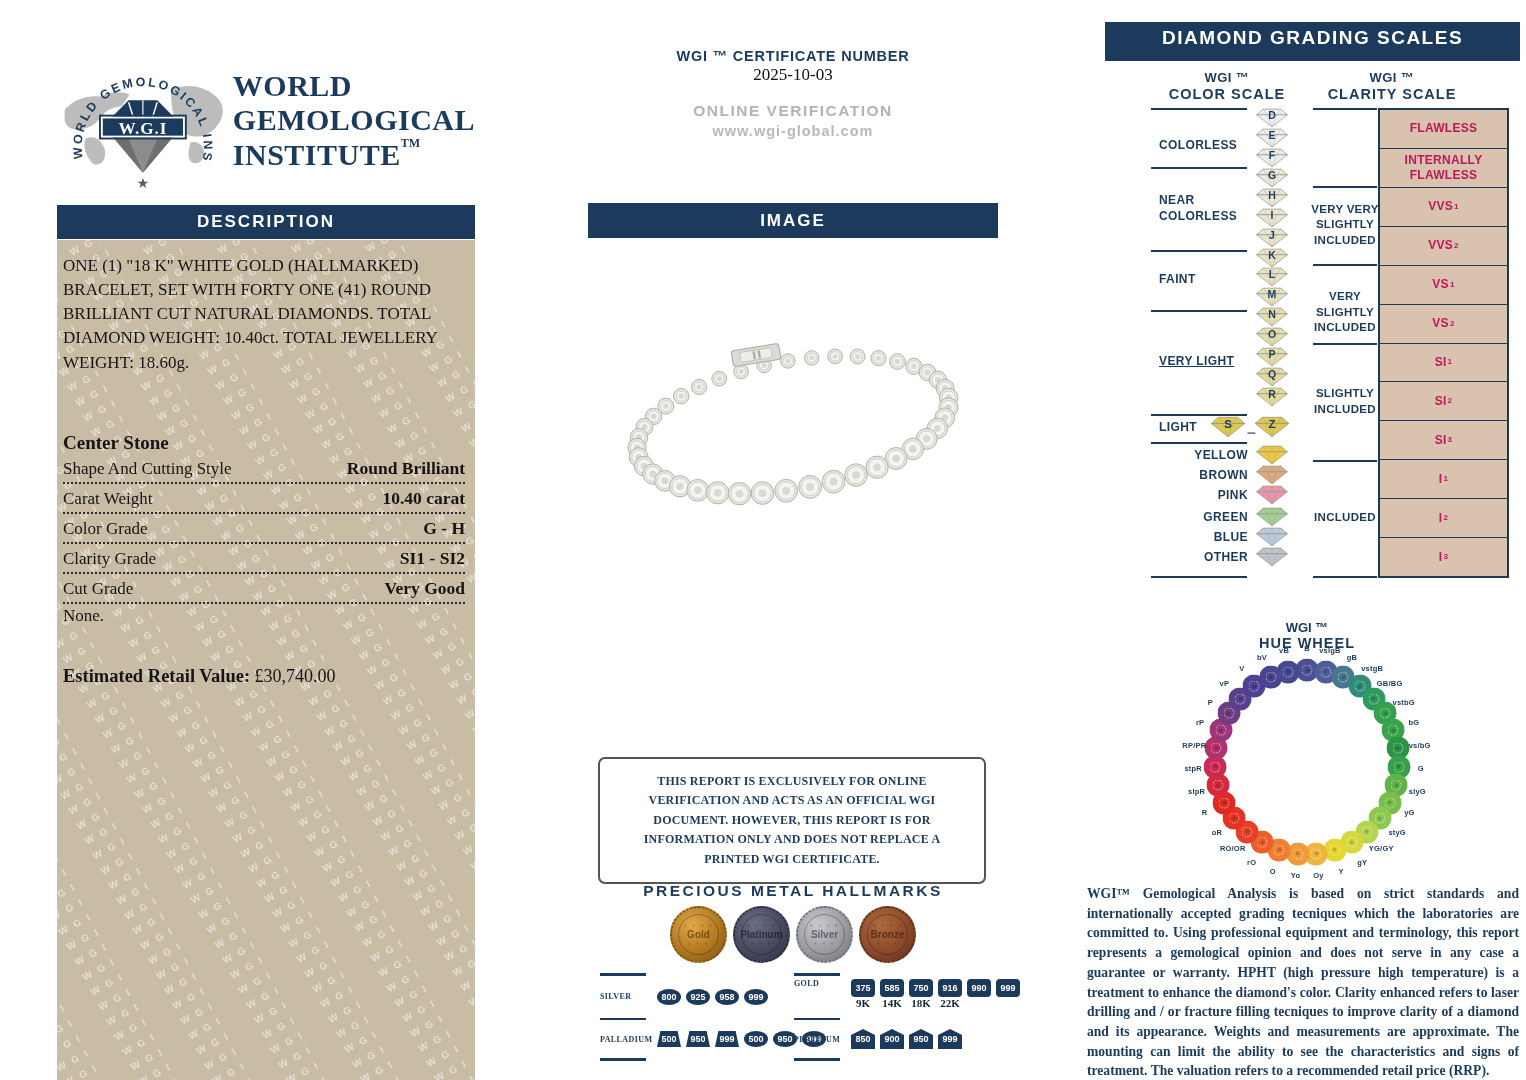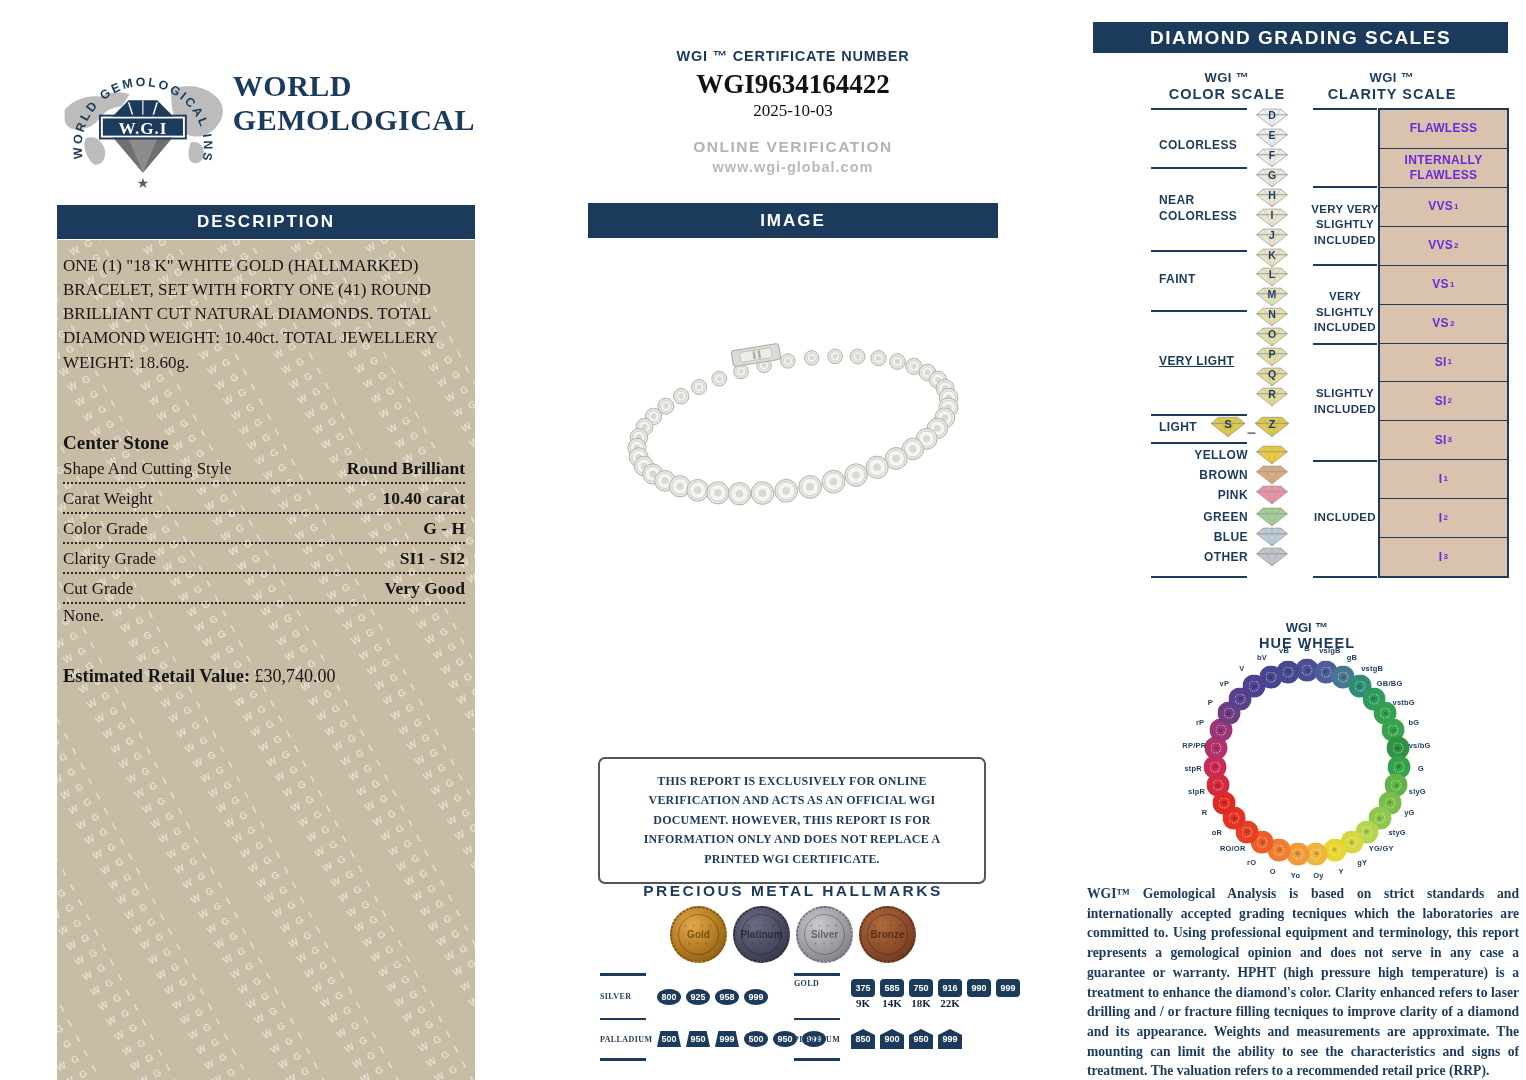--- a/index.html
+++ b/index.html
@@ -51,34 +51,34 @@
   .stamp { min-width:24px; height:16px; background:#1c3a5b; color:#fff; font-weight:bold; font-size:9px; display:flex; align-items:center; justify-content:center; padding:0 3px; }
   .st-oval { border-radius:50%; }
   .st-square { border-radius:4px; height:18px; }
   .st-trap { clip-path:polygon(14% 0,86% 0,100% 100%,0 100%); }
   .st-house { clip-path:polygon(50% 0,100% 30%,100% 100%,0 100%,0 30%); height:20px; }
   .stampcol { display:flex; flex-direction:column; align-items:center; gap:1px; }
   .karat { font-family:"Liberation Serif",serif; font-weight:bold; font-size:11px; color:#10263d; line-height:1; }
 
   
   #col-right { left:1087px; top:22px; width:434px; height:1058px; }
-  #grading-bar { position:absolute; left:6px; top:0; width:415px; height:31px; line-height:31px; font-size:19px; letter-spacing:1.5px; }
+  #grading-bar { position:absolute; left:18px; top:0; width:415px; height:39px; line-height:31px; font-size:19px; letter-spacing:1.5px; }
   .scale-head { position:absolute; top:48px; text-align:center; font-weight:bold; color:#1c3a5b; }
   .scale-head .l1 { font-size:13px; letter-spacing:.5px; }
   .scale-head .l2 { font-size:14.5px; letter-spacing:1px; margin-top:1px; }
   #color-head { left:60px; width:160px; }
   #clarity-head { left:235px; width:140px; }
   #scales { position:absolute; left:0; top:86px; width:434px; height:470px; }
   .hline { position:absolute; height:2px; background:#1c3a5b; }
   .cg-label { position:absolute; left:64px; width:96px; display:flex; align-items:center; font-weight:bold; font-size:12px; letter-spacing:.4px; color:#1c3a5b; padding-left:8px; line-height:1.3; }
   .fancy-sub { position:absolute; left:64px; width:97px; text-align:right; font-weight:bold; font-size:12px; letter-spacing:.4px; color:#1c3a5b; transform:translateY(-50%); }
   .gem { position:absolute; transform:translate(-50%,-50%); }
   .cl-label { position:absolute; left:224px; width:68px; display:flex; align-items:center; justify-content:center; text-align:center; font-weight:bold; font-size:11.5px; line-height:1.35; letter-spacing:.3px; color:#1c3a5b; }
   #cl-table { position:absolute; left:291px; top:0; width:131px; height:470px; display:flex; flex-direction:column; border:2px solid #1c3a5b; background:#d9c3ae; }
-  .cl-cell { flex:1; border-top:1.5px solid #1c3a5b; display:flex; align-items:center; justify-content:center; text-align:center; font-weight:bold; font-size:12px; letter-spacing:.3px; color:#6d28d9; line-height:1.25; padding:0 8px; }
+  .cl-cell { flex:1; border-top:1.5px solid #1c3a5b; display:flex; align-items:center; justify-content:center; text-align:center; font-weight:bold; font-size:12px; letter-spacing:.3px; color:#be185d; line-height:1.25; padding:0 8px; }
   .cl-cell:first-child { border-top:none; }
   .cl-cell sub { font-size:8px; margin-left:1px; }
   #wheel-title { position:absolute; left:130px; top:598px; width:180px; text-align:center; font-weight:bold; color:#1c3a5b; }
   #wheel-title .l1 { font-size:13px; }
   #wheel-title .l2 { font-size:14.5px; letter-spacing:1px; }
   #wheel { position:absolute; left:0; top:593px; width:440px; height:285px; }
   .hue-dot { position:absolute; width:23px; height:23px; border-radius:50%; transform:translate(-50%,-50%); }
   .hue-dot .in1 { position:absolute; inset:4px; border-radius:50%; border:1.5px dotted rgba(255,255,255,.75); }
   .hue-dot .in2 { position:absolute; inset:7.5px; border-radius:50%; background:rgba(0,0,0,.18); }
   .hue-label { position:absolute; transform:translate(-50%,-50%); font-weight:bold; font-size:7.5px; letter-spacing:.2px; color:#1c3a5b; white-space:nowrap; }
@@ -110,20 +110,21 @@
         <polygon points="106,80 122,80 90,118" fill="#6f6f6f"></polygon>
         <rect x="47" y="60" width="86" height="20" fill="#1c3a5b" stroke="#ffffff" stroke-width="2"></rect>
         <rect x="45" y="58" width="90" height="24" fill="none" stroke="#1c3a5b" stroke-width="2"></rect>
         <text x="90" y="77" text-anchor="middle" font-family="Liberation Serif, serif" font-size="18" font-weight="bold" fill="#ffffff" letter-spacing="1">W.G.I</text>
       </g>
       <text x="90" y="134" text-anchor="middle" font-size="15" fill="#5c5c5c">★</text>
     </svg>
     <div class="brand-title">
       <div>WORLD</div>
       <div>GEMOLOGICAL</div>
+      <div><span>INSTITUTE</span><sup>TM</sup></div>
     </div>
   </div>
 
   <div id="desc-bar" class="navy-bar">DESCRIPTION</div>
 
   <div id="beige-panel">
     <div id="watermark">WGI WGI WGI WGI WGI WGI WGI WGI WGI WGI WGI WGI WGI WGI WGI WGI WGI WGI WGI WGI WGI WGI WGI WGI WGI WGI WGI WGI WGI WGI WGI WGI WGI WGI WGI WGI WGI WGI WGI WGI WGI WGI WGI WGI WGI WGI WGI WGI WGI WGI WGI WGI WGI WGI WGI WGI WGI WGI WGI WGI WGI WGI WGI WGI WGI WGI WGI WGI WGI WGI WGI WGI WGI WGI WGI WGI WGI WGI WGI WGI WGI WGI WGI WGI WGI WGI WGI WGI WGI WGI WGI WGI WGI WGI WGI WGI WGI WGI WGI WGI WGI WGI WGI WGI WGI WGI WGI WGI WGI WGI WGI WGI WGI WGI WGI WGI WGI WGI WGI WGI WGI WGI WGI WGI WGI WGI WGI WGI WGI WGI WGI WGI WGI WGI WGI WGI WGI WGI WGI WGI WGI WGI WGI WGI WGI WGI WGI WGI WGI WGI WGI WGI WGI WGI WGI WGI WGI WGI WGI WGI WGI WGI WGI WGI WGI WGI WGI WGI WGI WGI WGI WGI WGI WGI WGI WGI WGI WGI WGI WGI WGI WGI WGI WGI WGI WGI WGI WGI WGI WGI WGI WGI WGI WGI WGI WGI WGI WGI WGI WGI WGI WGI WGI WGI WGI WGI WGI WGI WGI WGI WGI WGI WGI WGI WGI WGI WGI WGI WGI WGI WGI WGI WGI WGI WGI WGI WGI WGI WGI WGI WGI WGI WGI WGI WGI WGI WGI WGI WGI WGI WGI WGI WGI WGI WGI WGI WGI WGI WGI WGI WGI WGI WGI WGI WGI WGI WGI WGI WGI WGI WGI WGI WGI WGI WGI WGI WGI WGI WGI WGI WGI WGI WGI WGI WGI WGI WGI WGI WGI WGI WGI WGI WGI WGI WGI WGI WGI WGI WGI WGI WGI WGI WGI WGI WGI WGI WGI WGI WGI WGI WGI WGI WGI WGI WGI WGI WGI WGI WGI WGI WGI WGI WGI WGI WGI WGI WGI WGI WGI WGI WGI WGI WGI WGI WGI WGI WGI WGI WGI WGI WGI WGI WGI WGI WGI WGI WGI WGI WGI WGI WGI WGI WGI WGI WGI WGI WGI WGI WGI WGI WGI WGI WGI WGI WGI WGI WGI WGI WGI WGI WGI WGI WGI WGI WGI WGI WGI WGI WGI WGI WGI WGI WGI WGI WGI WGI WGI WGI WGI WGI WGI WGI WGI WGI WGI WGI WGI WGI WGI WGI WGI WGI WGI WGI WGI WGI WGI WGI WGI WGI WGI WGI WGI WGI WGI WGI WGI WGI WGI WGI WGI WGI WGI WGI WGI WGI WGI WGI WGI WGI WGI WGI WGI WGI WGI WGI WGI WGI WGI WGI WGI WGI WGI WGI WGI WGI WGI WGI WGI WGI WGI WGI WGI WGI WGI WGI WGI WGI WGI WGI WGI WGI WGI WGI WGI WGI WGI WGI WGI WGI WGI WGI WGI WGI WGI WGI WGI WGI WGI WGI WGI WGI WGI WGI WGI WGI WGI WGI WGI WGI WGI WGI WGI WGI WGI WGI WGI WGI WGI WGI WGI WGI WGI WGI WGI WGI WGI WGI WGI WGI WGI WGI WGI WGI WGI WGI WGI WGI WGI WGI WGI WGI WGI WGI WGI WGI WGI WGI WGI WGI WGI WGI WGI WGI WGI WGI WGI WGI WGI WGI WGI WGI WGI WGI WGI WGI WGI WGI WGI WGI WGI WGI WGI WGI WGI WGI WGI WGI WGI WGI WGI WGI WGI WGI WGI WGI WGI WGI WGI WGI WGI WGI WGI WGI WGI WGI WGI WGI WGI WGI WGI WGI WGI WGI WGI WGI WGI WGI WGI WGI WGI WGI WGI WGI WGI WGI WGI WGI WGI WGI WGI WGI WGI WGI WGI WGI WGI WGI WGI WGI WGI WGI WGI WGI WGI WGI WGI WGI WGI WGI WGI WGI WGI WGI WGI WGI WGI WGI WGI WGI WGI WGI WGI WGI WGI WGI WGI WGI WGI WGI WGI WGI WGI WGI WGI WGI WGI WGI WGI WGI WGI WGI WGI WGI WGI WGI WGI WGI WGI WGI WGI WGI WGI WGI WGI WGI WGI WGI WGI WGI WGI WGI WGI WGI WGI WGI WGI WGI WGI WGI WGI WGI WGI WGI WGI WGI WGI WGI WGI WGI WGI WGI WGI WGI WGI WGI WGI WGI WGI WGI WGI WGI WGI WGI WGI WGI WGI WGI WGI WGI WGI WGI WGI WGI WGI WGI WGI WGI WGI WGI WGI WGI WGI WGI WGI WGI WGI WGI WGI WGI WGI WGI WGI WGI WGI WGI WGI WGI WGI WGI WGI WGI WGI WGI WGI WGI WGI WGI WGI WGI WGI WGI WGI WGI WGI WGI WGI WGI WGI WGI WGI WGI WGI WGI WGI WGI WGI WGI WGI WGI WGI WGI WGI WGI WGI WGI WGI WGI WGI WGI WGI WGI WGI WGI WGI WGI WGI WGI WGI WGI WGI WGI WGI WGI WGI WGI WGI WGI WGI WGI WGI WGI WGI WGI WGI WGI WGI WGI WGI WGI WGI WGI WGI WGI WGI WGI WGI WGI WGI WGI WGI WGI WGI WGI WGI WGI WGI WGI WGI WGI WGI WGI WGI WGI WGI WGI WGI WGI WGI WGI WGI WGI WGI WGI WGI WGI WGI WGI WGI WGI WGI WGI WGI WGI WGI WGI WGI WGI WGI WGI WGI WGI WGI WGI WGI WGI WGI WGI WGI WGI WGI WGI WGI WGI WGI WGI WGI WGI WGI WGI WGI WGI WGI WGI WGI WGI WGI WGI WGI WGI WGI WGI WGI WGI WGI WGI WGI WGI WGI WGI WGI WGI WGI WGI WGI WGI WGI WGI WGI WGI WGI WGI WGI WGI WGI WGI WGI WGI WGI WGI WGI WGI WGI WGI WGI WGI WGI WGI WGI WGI WGI WGI WGI WGI WGI WGI WGI WGI WGI WGI WGI WGI WGI WGI WGI WGI WGI WGI WGI WGI WGI WGI WGI WGI WGI WGI WGI WGI WGI WGI WGI WGI WGI WGI WGI WGI WGI WGI WGI WGI WGI WGI WGI WGI WGI WGI WGI WGI WGI WGI WGI WGI WGI WGI WGI WGI WGI WGI WGI WGI WGI WGI WGI WGI WGI WGI WGI WGI WGI WGI WGI WGI WGI WGI WGI WGI WGI WGI WGI WGI WGI WGI WGI WGI WGI WGI WGI WGI WGI WGI WGI WGI WGI WGI WGI WGI WGI WGI WGI WGI WGI WGI WGI WGI WGI WGI WGI WGI WGI WGI WGI WGI WGI WGI WGI WGI WGI WGI WGI WGI WGI WGI WGI WGI WGI WGI WGI WGI WGI WGI WGI WGI WGI WGI WGI WGI WGI WGI WGI WGI WGI WGI WGI WGI WGI WGI WGI WGI WGI WGI WGI WGI WGI WGI WGI WGI WGI WGI WGI WGI WGI WGI WGI WGI WGI WGI WGI WGI WGI WGI WGI WGI WGI WGI WGI WGI WGI WGI WGI WGI WGI WGI WGI WGI WGI WGI WGI WGI WGI WGI WGI WGI WGI WGI WGI WGI WGI WGI WGI WGI WGI WGI WGI WGI WGI WGI WGI WGI WGI WGI WGI WGI WGI WGI WGI WGI WGI WGI WGI WGI WGI WGI WGI WGI WGI WGI WGI WGI WGI WGI WGI WGI WGI WGI WGI WGI WGI WGI WGI WGI WGI WGI WGI WGI WGI WGI WGI WGI WGI WGI WGI WGI WGI WGI WGI WGI WGI WGI WGI WGI WGI WGI WGI WGI WGI WGI WGI WGI WGI WGI WGI WGI WGI WGI WGI WGI WGI WGI WGI WGI WGI WGI WGI WGI WGI WGI WGI WGI WGI WGI WGI WGI WGI WGI WGI WGI WGI WGI WGI WGI WGI WGI WGI WGI WGI WGI WGI WGI WGI WGI WGI WGI WGI WGI WGI WGI WGI WGI WGI WGI WGI WGI WGI WGI WGI WGI WGI WGI WGI WGI WGI WGI WGI WGI WGI WGI WGI WGI WGI WGI WGI WGI WGI WGI WGI WGI WGI WGI WGI WGI WGI WGI WGI WGI WGI WGI WGI WGI WGI WGI WGI WGI WGI WGI WGI WGI WGI WGI WGI WGI WGI WGI WGI WGI WGI WGI WGI WGI WGI WGI WGI WGI WGI WGI WGI WGI WGI WGI WGI WGI WGI WGI WGI WGI WGI WGI WGI WGI WGI WGI WGI WGI WGI WGI WGI WGI WGI WGI WGI WGI WGI WGI WGI WGI WGI WGI WGI WGI WGI WGI WGI WGI WGI WGI WGI WGI WGI WGI WGI WGI WGI WGI WGI WGI WGI WGI WGI WGI WGI WGI WGI WGI WGI WGI WGI WGI WGI WGI WGI WGI WGI WGI WGI WGI WGI WGI WGI WGI WGI WGI WGI WGI WGI WGI WGI WGI WGI WGI WGI WGI WGI WGI WGI WGI WGI WGI WGI WGI WGI WGI </div>
     <div id="panel-content">
       <div id="description-text">ONE (1) "18 K" WHITE GOLD (HALLMARKED) BRACELET, SET WITH FORTY ONE (41) ROUND BRILLIANT CUT NATURAL DIAMONDS. TOTAL DIAMOND WEIGHT: 10.40ct. TOTAL JEWELLERY WEIGHT: 18.60g.</div>
       <div id="cs-title">Center Stone</div>
@@ -151,21 +152,20 @@
         </div>
       <div id="comments-value">None.</div>
       <div id="retail-line"><b>Estimated Retail Value:</b> <span>£30,740.00</span></div>
     </div>
   </div>
 </div>
 
 <div id="col-mid" class="abs">
   <div id="cert-block" class="abs">
     <div id="cert-label">WGI ™ CERTIFICATE NUMBER</div>
-    <div id="cert-number">WGI9634164422</div>
     <div id="cert-date">2025-10-03</div>
     <div id="verif-1">ONLINE VERIFICATION</div>
     <div id="verif-2">www.wgi-global.com</div>
   </div>
 
   <div id="image-bar" class="abs navy-bar">IMAGE</div>
 
   <div id="bracelet-wrap" class="abs">
     <svg id="bracelet-svg" width="410" height="250" viewBox="0 0 410 250">
         <g>

